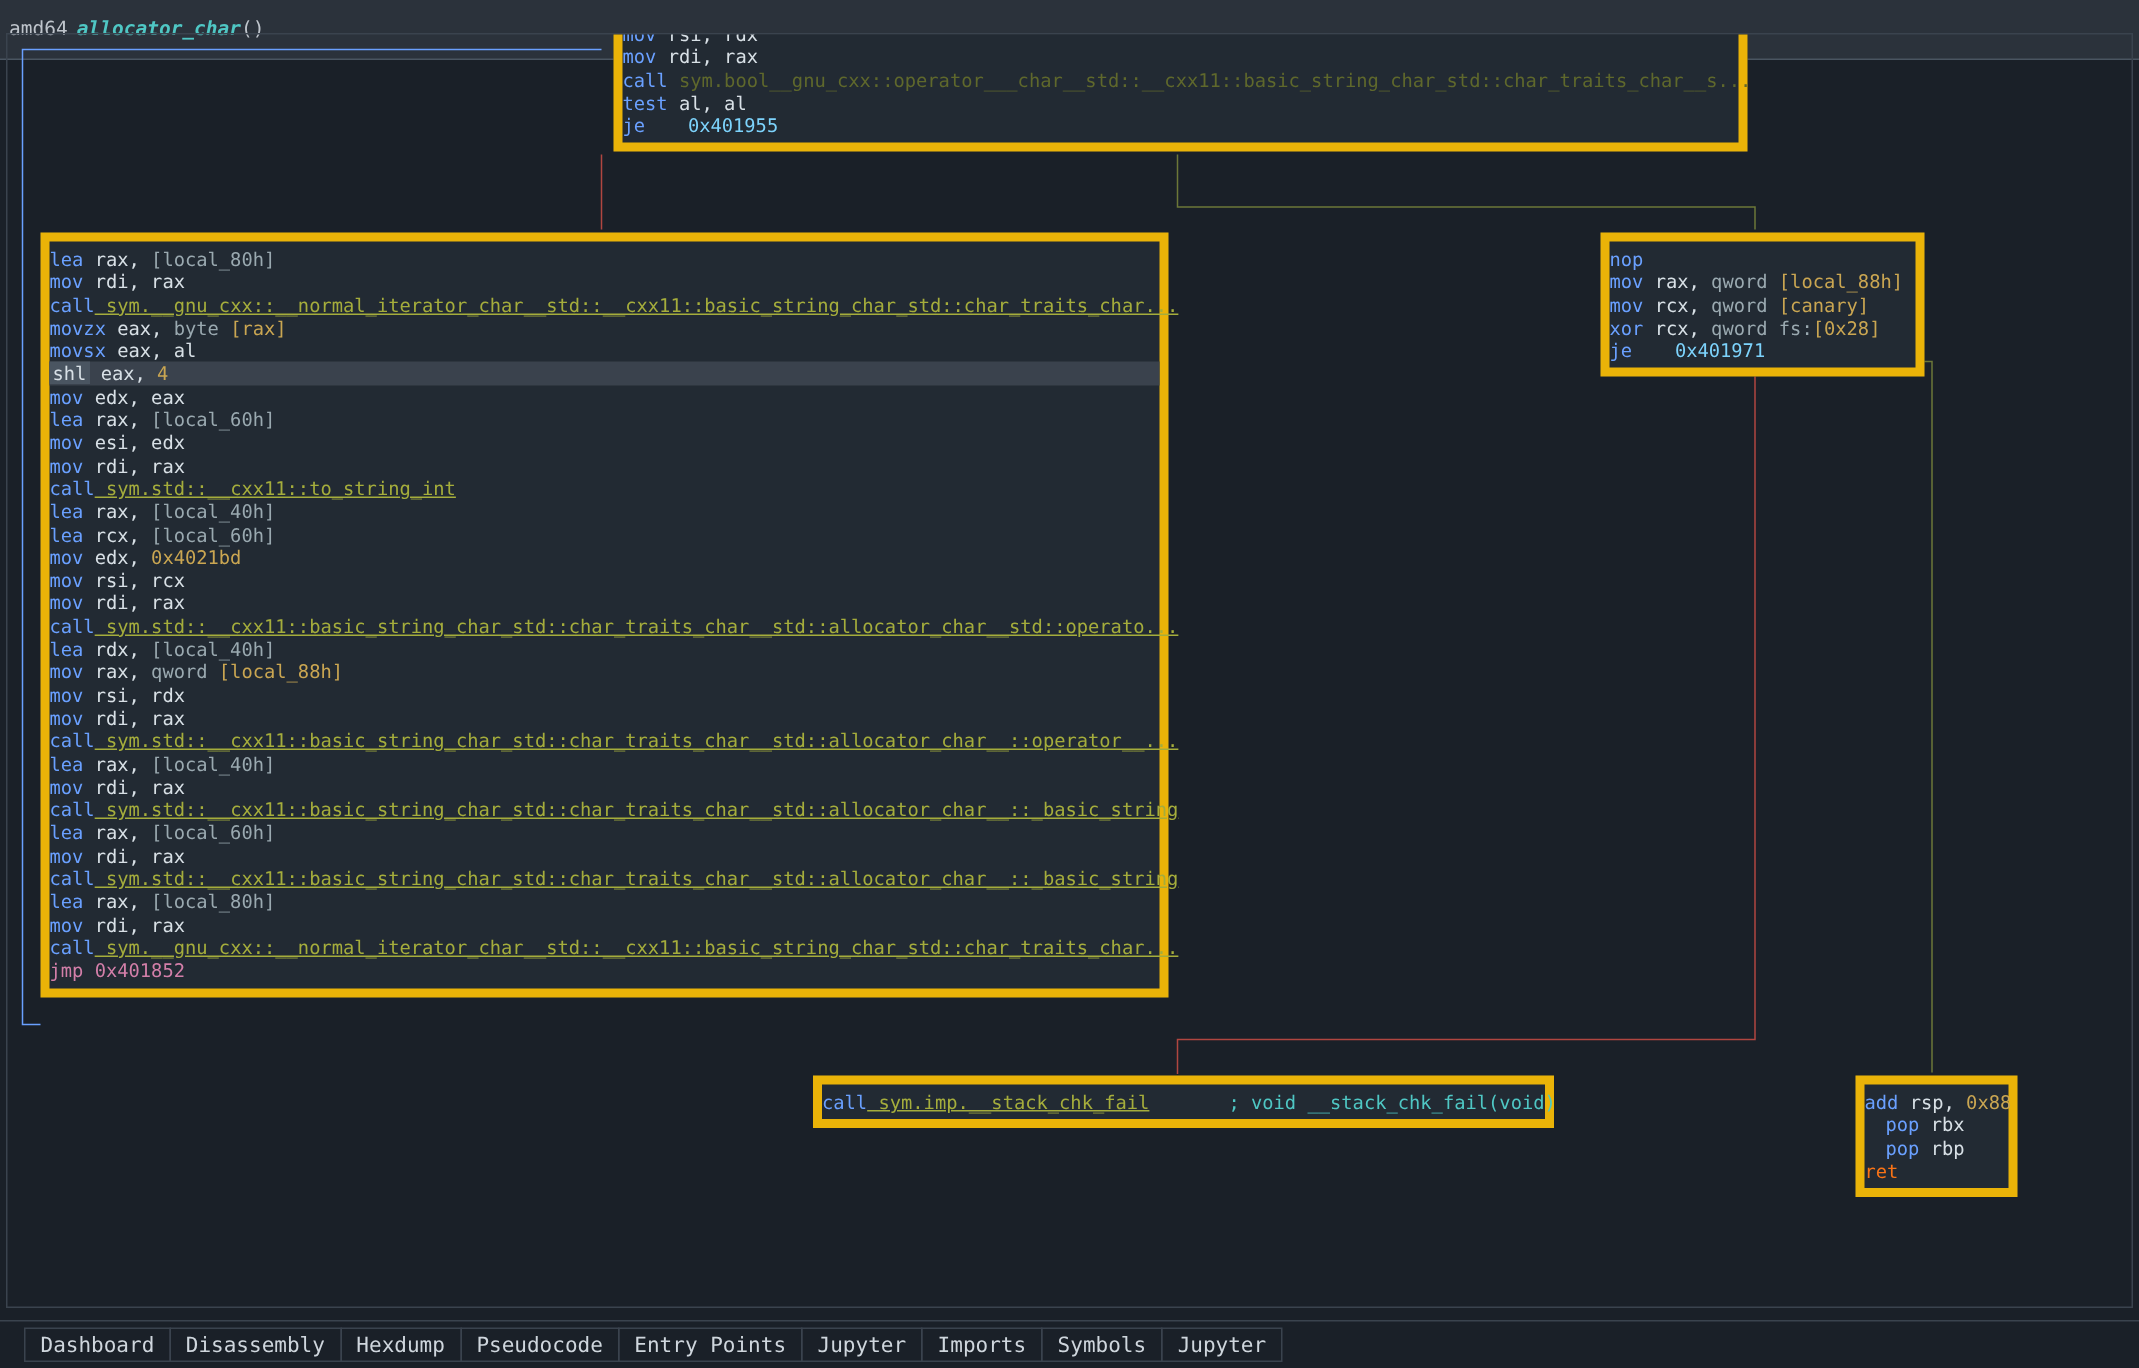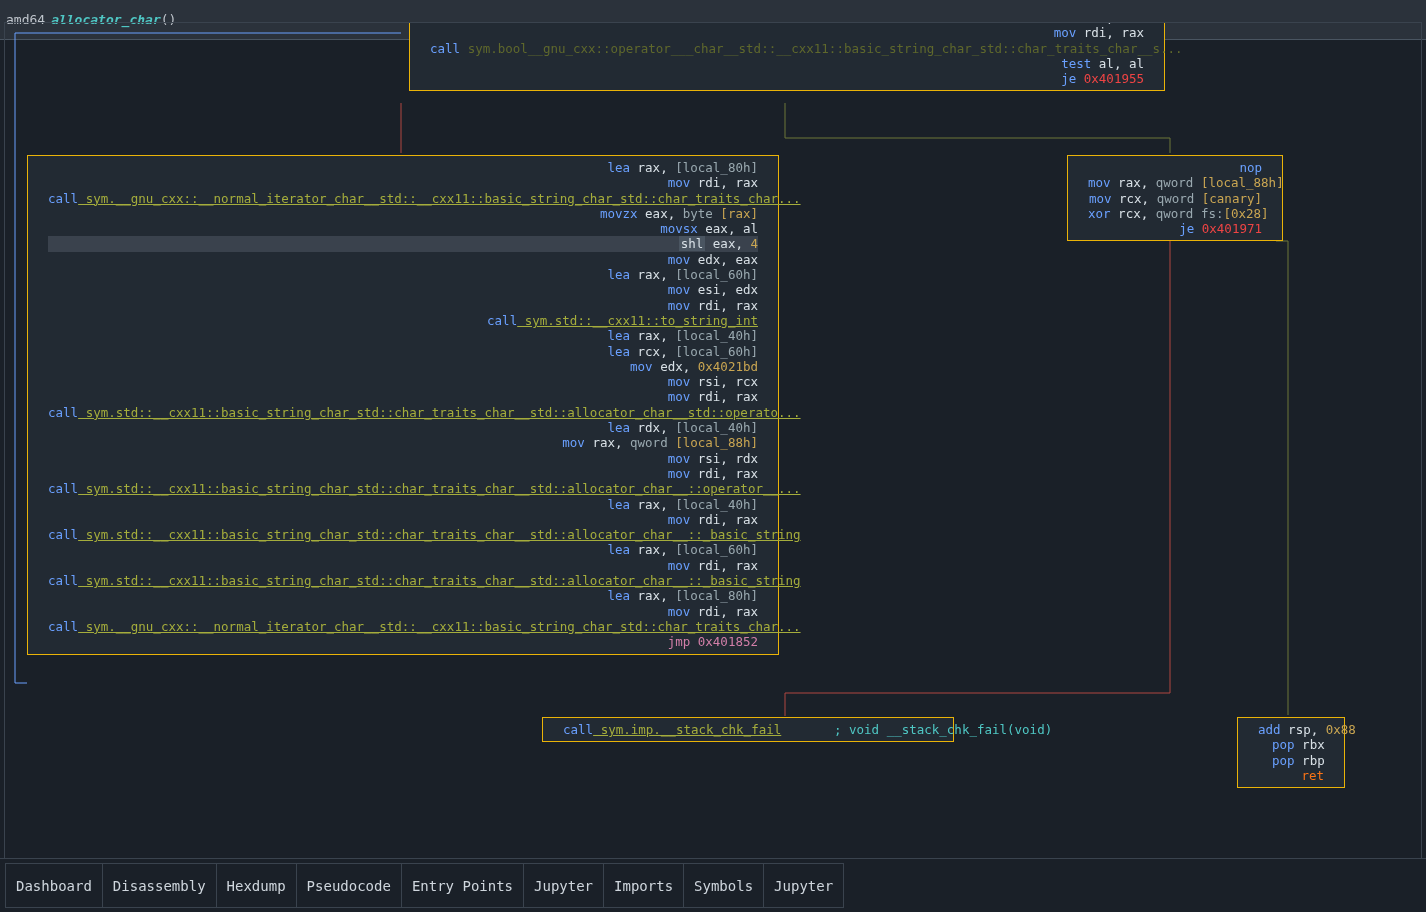--- a/index.html
+++ b/index.html
@@ -28,49 +28,48 @@
 .canvas {
   position:absolute;
   top:22px; left:4px; right:4px; bottom:40px;
   border:1px solid #3a434e;
   overflow:hidden;
 }
 svg.edges { position:absolute; top:0; left:0; width:100%; height:100%; pointer-events:none;}
 .node {
   position:absolute;
   background:#222a33;
-  border:1px solid #eab308;
-  padding:4px 20px;
+  border:6px solid #eab308;
+  padding:4px 0;
   line-height:15.3px;
   white-space:pre;
-  text-align:right;
 }
 .node .ln { display:block; }
 .highlight { background:#3a424d; display:inline-block; width:100%;}
 .op { color:#6aa0ff; }
 .reg { color:#d8e0e6; }
 .ptr { color:#9aa9b0; }
 .num { color:#caa652; }
 .imm { color:#caa652; }
 .sym { color:#a5ad3c;text-decoration:underline; }
 .symdim { color:#5f682c; }
-.jmpaddr { color:#ef4444; }
+.jmpaddr { color:#7dd3fc;margin-left:21px; }
 .jmp { color:#d37fa9; }
 .cmt { color:#4fc7c4; }
 .ret { color:#f97316; }
 .pop { color:#6aa0ff;margin-left:14px; }
 .shl { background:#4a5561;color:#d8e0e6;padding:0 2px;margin-top:45px;}
 .tabs {
   position:absolute;
   left:0; right:0; bottom:0;
-  height:54px;
+  height:32px;
   background:#1a2028;
   border-top:1px solid #3a434e;
   display:flex; align-items:stretch;
-  padding:4px 5px;
+  padding:4px 16px;
   margin-top:36px;
 }
 .tab {
   display:flex; align-items:center;
   padding:0 10px;
   color:#cfd6dd;
   border:1px solid #3a434e;
   margin-right:-1px;
   font-size:14px;
   white-space:nowrap;
@@ -104,21 +103,21 @@
 
     <path d="M 1165 218 L 1165 670 L 780 670 L 780 693" stroke="#b04640" fill="none"></path>
   </svg>
 
   <div class="node" id="node-top" style="left:404px; top:-18px; width:756px;"><span class="ln"><span class="op">mov</span><span class="reg"> rsi, rdx</span></span><span class="ln"><span class="op">mov</span><span class="reg"> rdi, rax</span></span><span class="ln"><span class="op">call</span><span class="symdim"> sym.bool__gnu_cxx::operator___char__std::__cxx11::basic_string_char_std::char_traits_char__s...</span></span><span class="ln"><span class="op">test</span><span class="reg"> al, al</span></span><span class="ln"><span class="op">je</span><span class="jmpaddr"> 0x401955</span></span></div>
 
   <div class="node" id="node-left" style="left:22px; top:132px; width:752px;"><span class="ln"><span class="op">lea</span><span class="reg"> rax, </span><span class="ptr">[local_80h]</span></span><span class="ln"><span class="op">mov</span><span class="reg"> rdi, rax</span></span><span class="ln"><span class="op">call</span><span class="sym"> sym.__gnu_cxx::__normal_iterator_char__std::__cxx11::basic_string_char_std::char_traits_char...</span></span><span class="ln"><span class="op">movzx</span><span class="reg"> eax, </span><span class="ptr">byte </span><span class="num">[rax]</span></span><span class="ln"><span class="op">movsx</span><span class="reg"> eax, al</span></span><span class="ln highlight"><span class="shl">shl</span><span class="reg"> eax, </span><span class="imm">4</span></span><span class="ln"><span class="op">mov</span><span class="reg"> edx, eax</span></span><span class="ln"><span class="op">lea</span><span class="reg"> rax, </span><span class="ptr">[local_60h]</span></span><span class="ln"><span class="op">mov</span><span class="reg"> esi, edx</span></span><span class="ln"><span class="op">mov</span><span class="reg"> rdi, rax</span></span><span class="ln"><span class="op">call</span><span class="sym"> sym.std::__cxx11::to_string_int</span></span><span class="ln"><span class="op">lea</span><span class="reg"> rax, </span><span class="ptr">[local_40h]</span></span><span class="ln"><span class="op">lea</span><span class="reg"> rcx, </span><span class="ptr">[local_60h]</span></span><span class="ln"><span class="op">mov</span><span class="reg"> edx, </span><span class="imm">0x4021bd</span></span><span class="ln"><span class="op">mov</span><span class="reg"> rsi, rcx</span></span><span class="ln"><span class="op">mov</span><span class="reg"> rdi, rax</span></span><span class="ln"><span class="op">call</span><span class="sym"> sym.std::__cxx11::basic_string_char_std::char_traits_char__std::allocator_char__std::operato...</span></span><span class="ln"><span class="op">lea</span><span class="reg"> rdx, </span><span class="ptr">[local_40h]</span></span><span class="ln"><span class="op">mov</span><span class="reg"> rax, </span><span class="ptr">qword </span><span class="num">[local_88h]</span></span><span class="ln"><span class="op">mov</span><span class="reg"> rsi, rdx</span></span><span class="ln"><span class="op">mov</span><span class="reg"> rdi, rax</span></span><span class="ln"><span class="op">call</span><span class="sym"> sym.std::__cxx11::basic_string_char_std::char_traits_char__std::allocator_char__::operator__...</span></span><span class="ln"><span class="op">lea</span><span class="reg"> rax, </span><span class="ptr">[local_40h]</span></span><span class="ln"><span class="op">mov</span><span class="reg"> rdi, rax</span></span><span class="ln"><span class="op">call</span><span class="sym"> sym.std::__cxx11::basic_string_char_std::char_traits_char__std::allocator_char__::_basic_string</span></span><span class="ln"><span class="op">lea</span><span class="reg"> rax, </span><span class="ptr">[local_60h]</span></span><span class="ln"><span class="op">mov</span><span class="reg"> rdi, rax</span></span><span class="ln"><span class="op">call</span><span class="sym"> sym.std::__cxx11::basic_string_char_std::char_traits_char__std::allocator_char__::_basic_string</span></span><span class="ln"><span class="op">lea</span><span class="reg"> rax, </span><span class="ptr">[local_80h]</span></span><span class="ln"><span class="op">mov</span><span class="reg"> rdi, rax</span></span><span class="ln"><span class="op">call</span><span class="sym"> sym.__gnu_cxx::__normal_iterator_char__std::__cxx11::basic_string_char_std::char_traits_char...</span></span><span class="ln"><span class="jmp">jmp</span><span class="jmp"> 0x401852</span></span></div>
 
   <div class="node" id="node-right" style="left:1062px; top:132px; width:216px;"><span class="ln"><span class="op">nop</span></span><span class="ln"><span class="op">mov</span><span class="reg"> rax, </span><span class="ptr">qword </span><span class="num">[local_88h]</span></span><span class="ln"><span class="op">mov</span><span class="reg"> rcx, </span><span class="ptr">qword </span><span class="num">[canary]</span></span><span class="ln"><span class="op">xor</span><span class="reg"> rcx, </span><span class="ptr">qword fs:</span><span class="num">[0x28]</span></span><span class="ln"><span class="op">je</span><span class="jmpaddr"> 0x401971</span></span></div>
 
-  <div class="node" id="node-fail" style="left:537px; top:694px; width:412px;"><span class="ln"><span class="op">call</span><span class="sym"> sym.imp.__stack_chk_fail</span>       <span class="cmt">; void __stack_chk_fail(void)</span></span></div>
+  <div class="node" id="node-fail" style="left:537px; top:694px; width:494px;"><span class="ln"><span class="op">call</span><span class="sym"> sym.imp.__stack_chk_fail</span>       <span class="cmt">; void __stack_chk_fail(void)</span></span></div>
 
   <div class="node" id="node-ret" style="left:1232px; top:694px; width:108px;"><span class="ln"><span class="op">add</span><span class="reg"> rsp, </span><span class="imm">0x88</span></span><span class="ln"><span class="pop">pop</span><span class="reg"> rbx</span></span><span class="ln"><span class="pop">pop</span><span class="reg"> rbp</span></span><span class="ln"><span class="ret">ret</span></span></div>
 </div>
 
 <div class="tabs" id="tabs">
     <div class="tab">Dashboard</div>
     <div class="tab">Disassembly</div>
     <div class="tab">Hexdump</div>
     <div class="tab">Pseudocode</div>
     <div class="tab">Entry Points</div>

